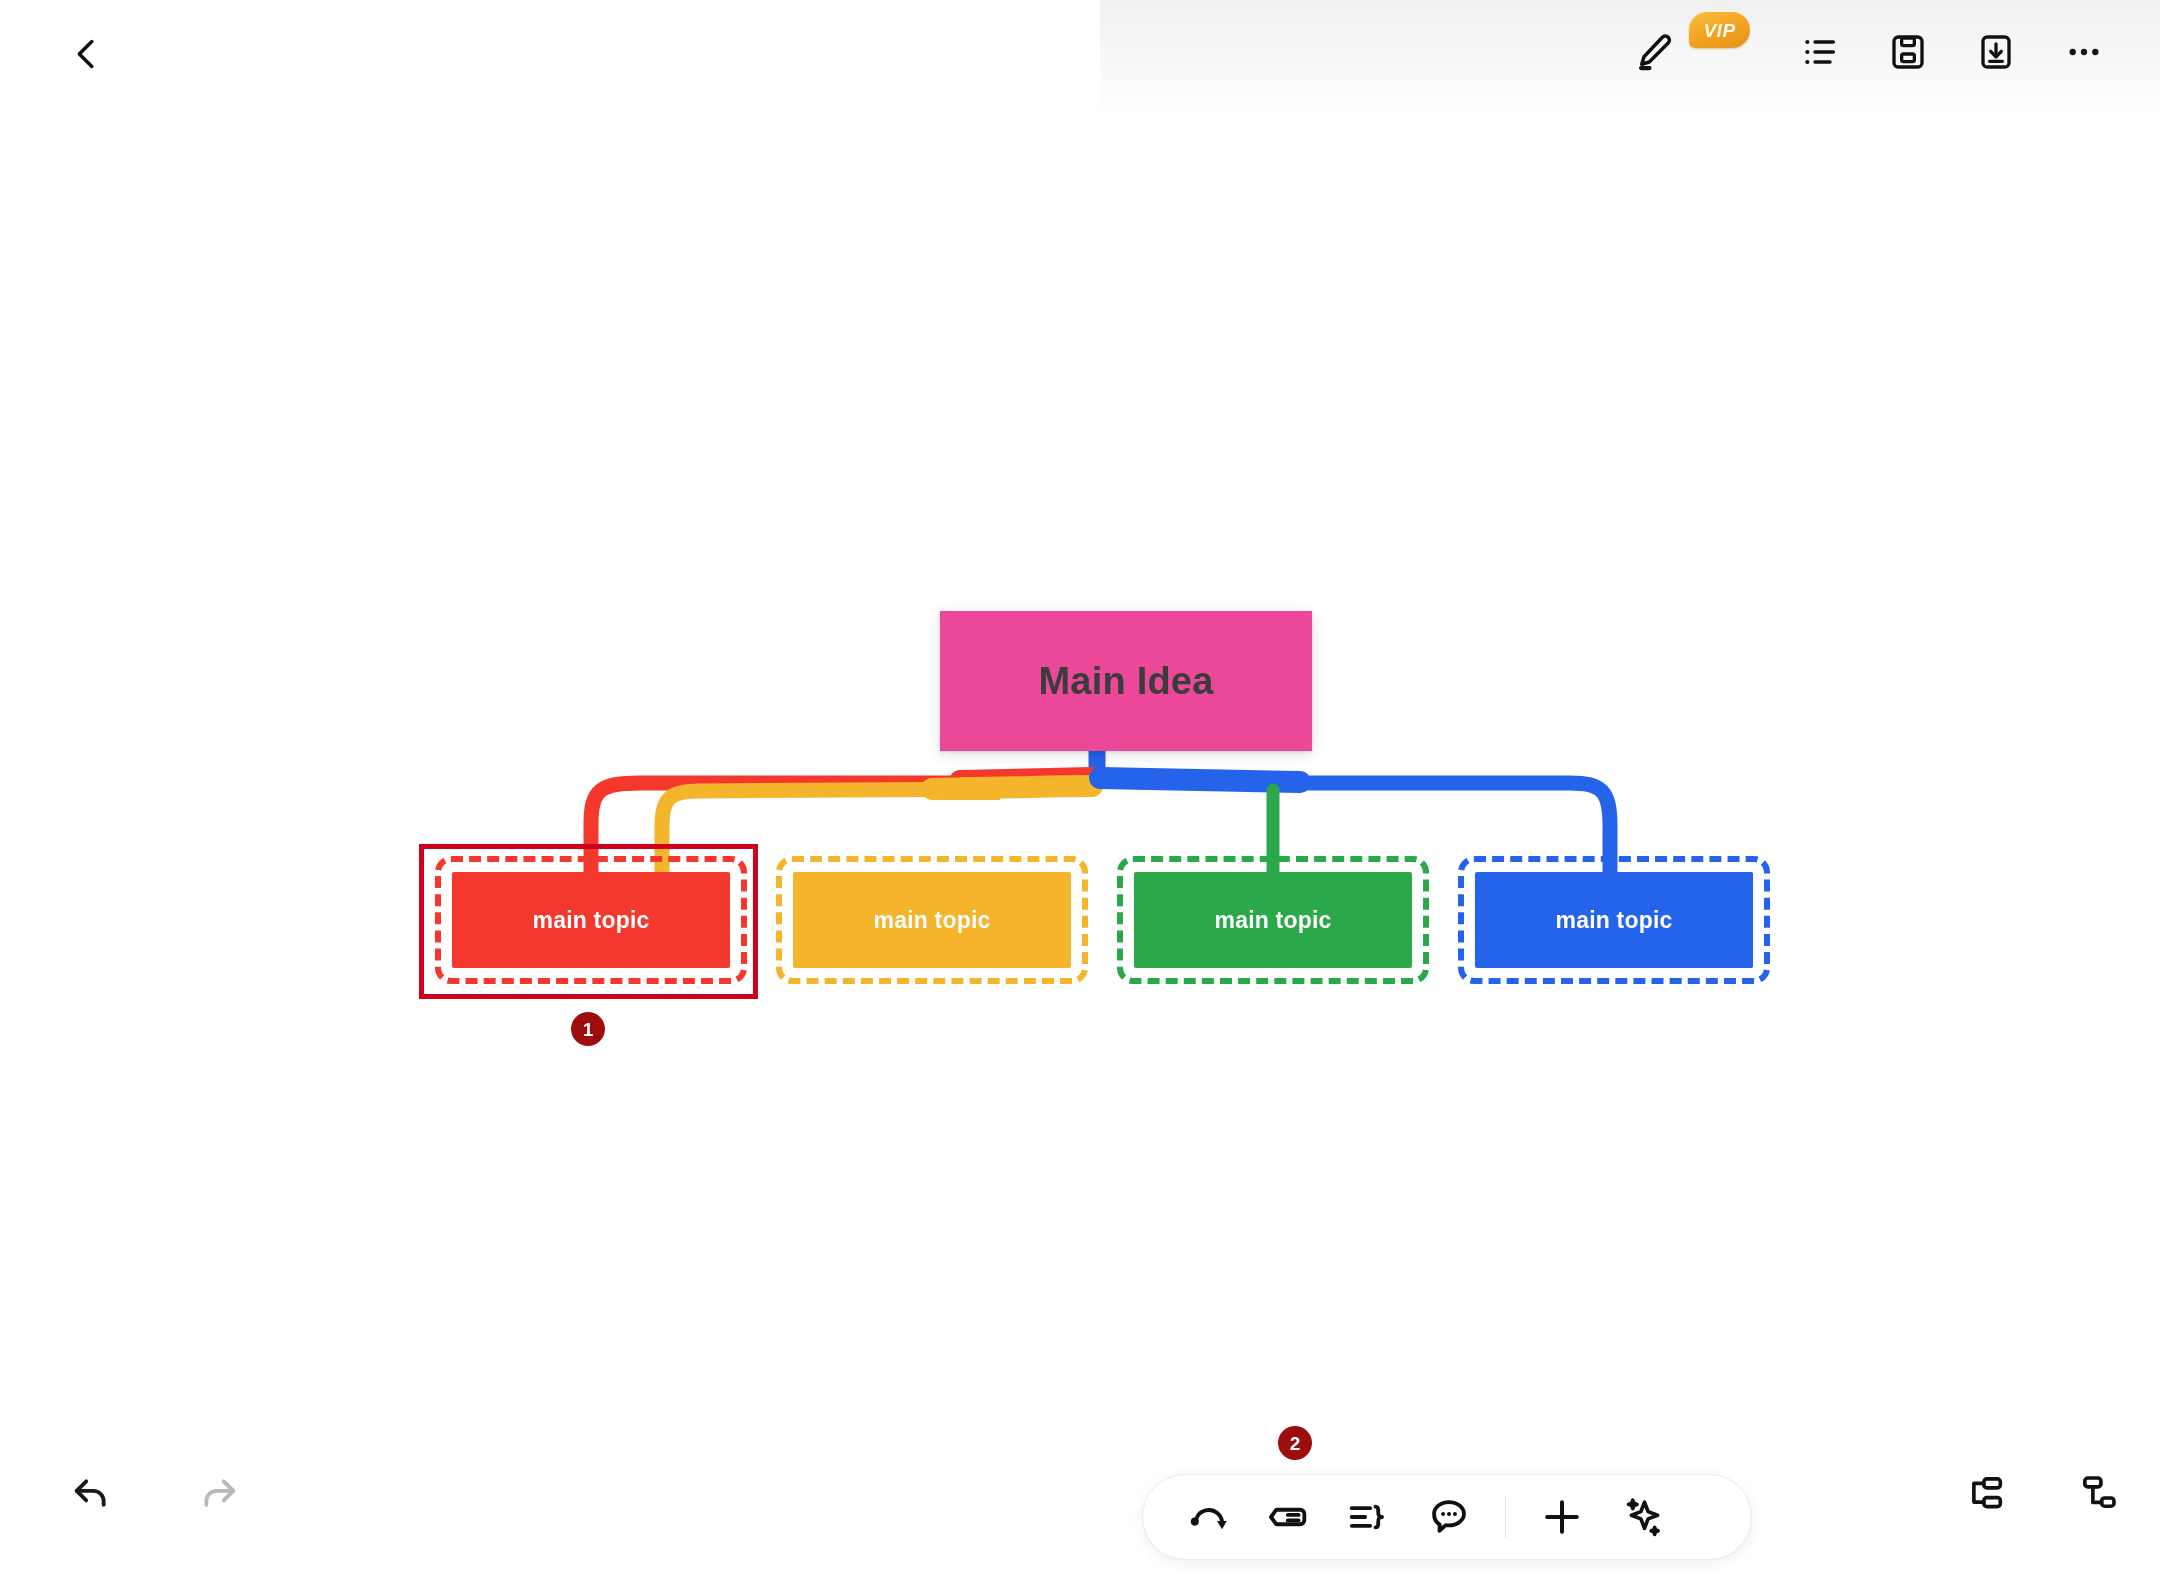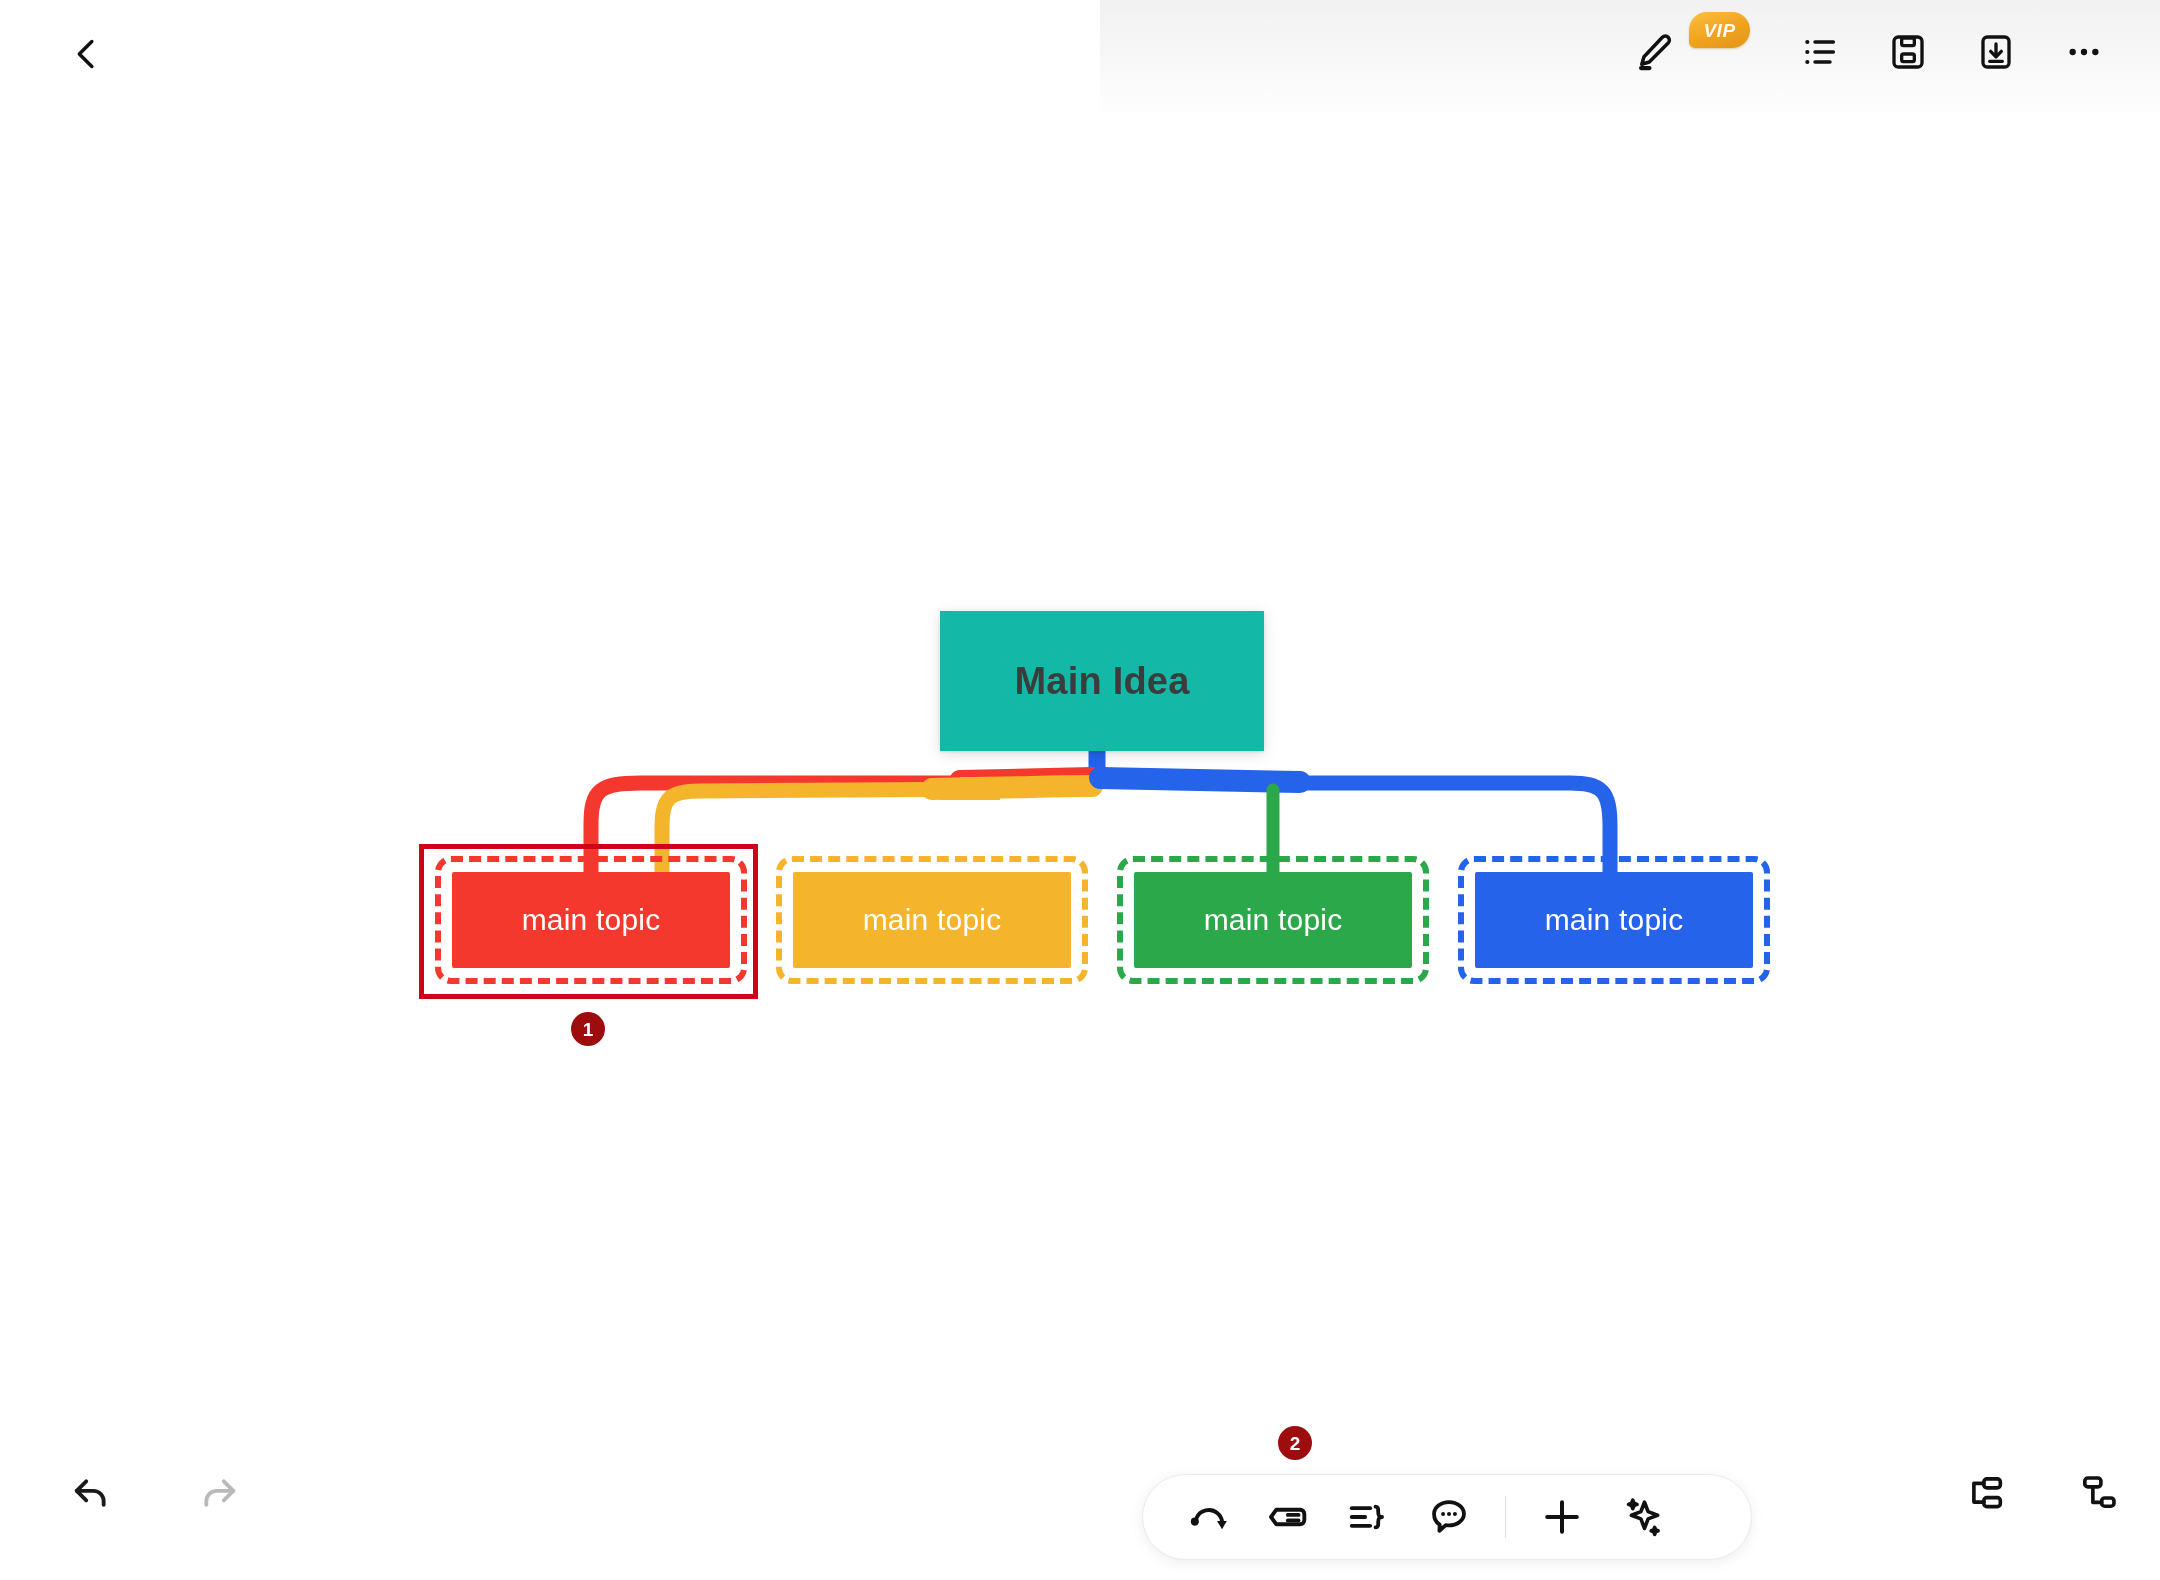--- a/index.html
+++ b/index.html
@@ -47,35 +47,35 @@
   }
 
   
   #canvas { position:absolute; left:0; top:0; width:2160px; height:1580px; }
   #connectors { position:absolute; left:0; top:0; width:2160px; height:1580px; }
 
   .node { position:absolute; display:flex; align-items:center; justify-content:center; }
 
   
   #root-node {
-    left:940px; top:611px; width:324px; height:140px;
-    background:#14b8a6;
+    left:940px; top:611px; width:372px; height:140px;
+    background:#ec4899;
     box-shadow:0 3px 14px rgba(0,0,0,.13), 0 1px 3px rgba(0,0,0,.10);
   }
   #root-node .node-label {
     color:#3c3c3c; font-size:38px; font-weight:bold; letter-spacing:.2px;
   }
 
   
   .topic {
     width:278px; height:96px;
     border-radius:2px;
   }
   .topic .node-label {
-    color:#ffffff; font-size:30px; font-weight:normal; letter-spacing:.2px;
+    color:#ffffff; font-size:23px; font-weight:bold; letter-spacing:.2px;
   }
   
   .topic::after {
     content:""; position:absolute;
     left:-17px; top:-16px; right:-17px; bottom:-16px;
     border-radius:16px;
     border:6px dashed currentColor;
   }
 
   #topic-1 { left:452px;  top:872px; background:#F4382E; color:#F4382E; }

